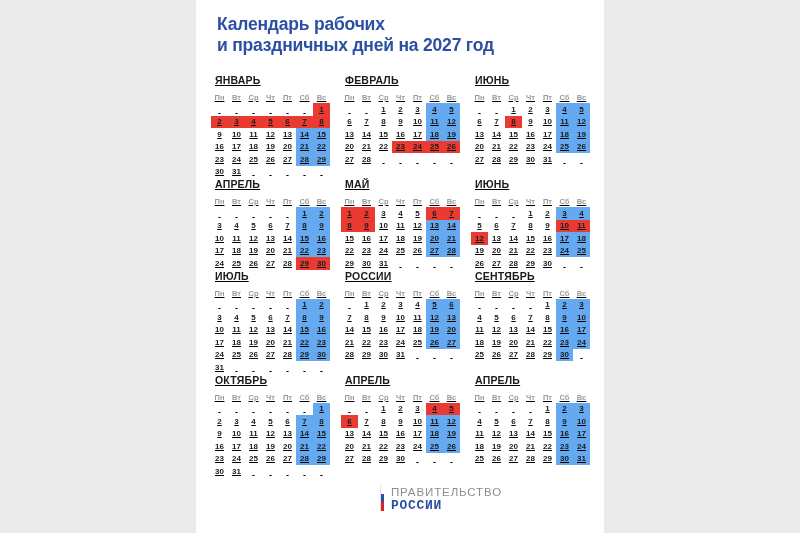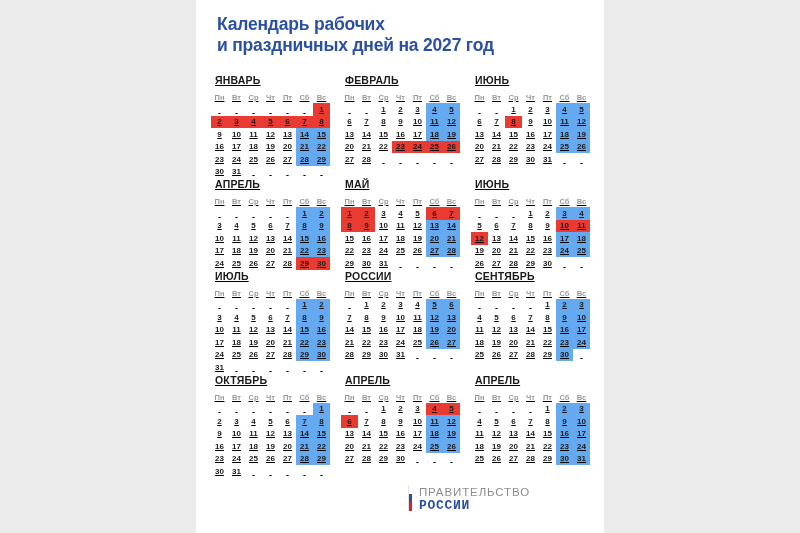--- a/index.html
+++ b/index.html
@@ -65,21 +65,21 @@
     color:#1a1a1a;
     text-align:center;
     padding:0;
     vertical-align:middle;
   }
   td.wk{background:#65aaf0;color:#0d2f63;}
   td.hol{background:#ea3b32;color:#ffffff;}
   td.empty{background:transparent;}
   #footer{
     position:absolute;left:0;top:485px;width:490px;
-    display:flex;justify-content:center;align-items:center;margin-left:28px;
+    display:flex;justify-content:center;align-items:center;
   }
   .logo{display:flex;align-items:stretch;height:28px;}
   .flagbar{
     width:3px;height:26px;margin-right:7px;
     background:linear-gradient(to bottom,#ffffff 0%,#ffffff 33%,#2b4fa2 33%,#2b4fa2 66%,#d8232a 66%,#d8232a 100%);
     border-left:1px solid #e3e3e3;
   }
   .logo-text{display:flex;flex-direction:column;justify-content:center;}
   .logo-top{
     font-size:11.5px;color:#8d8d8d;letter-spacing:0.9px;line-height:13px;

